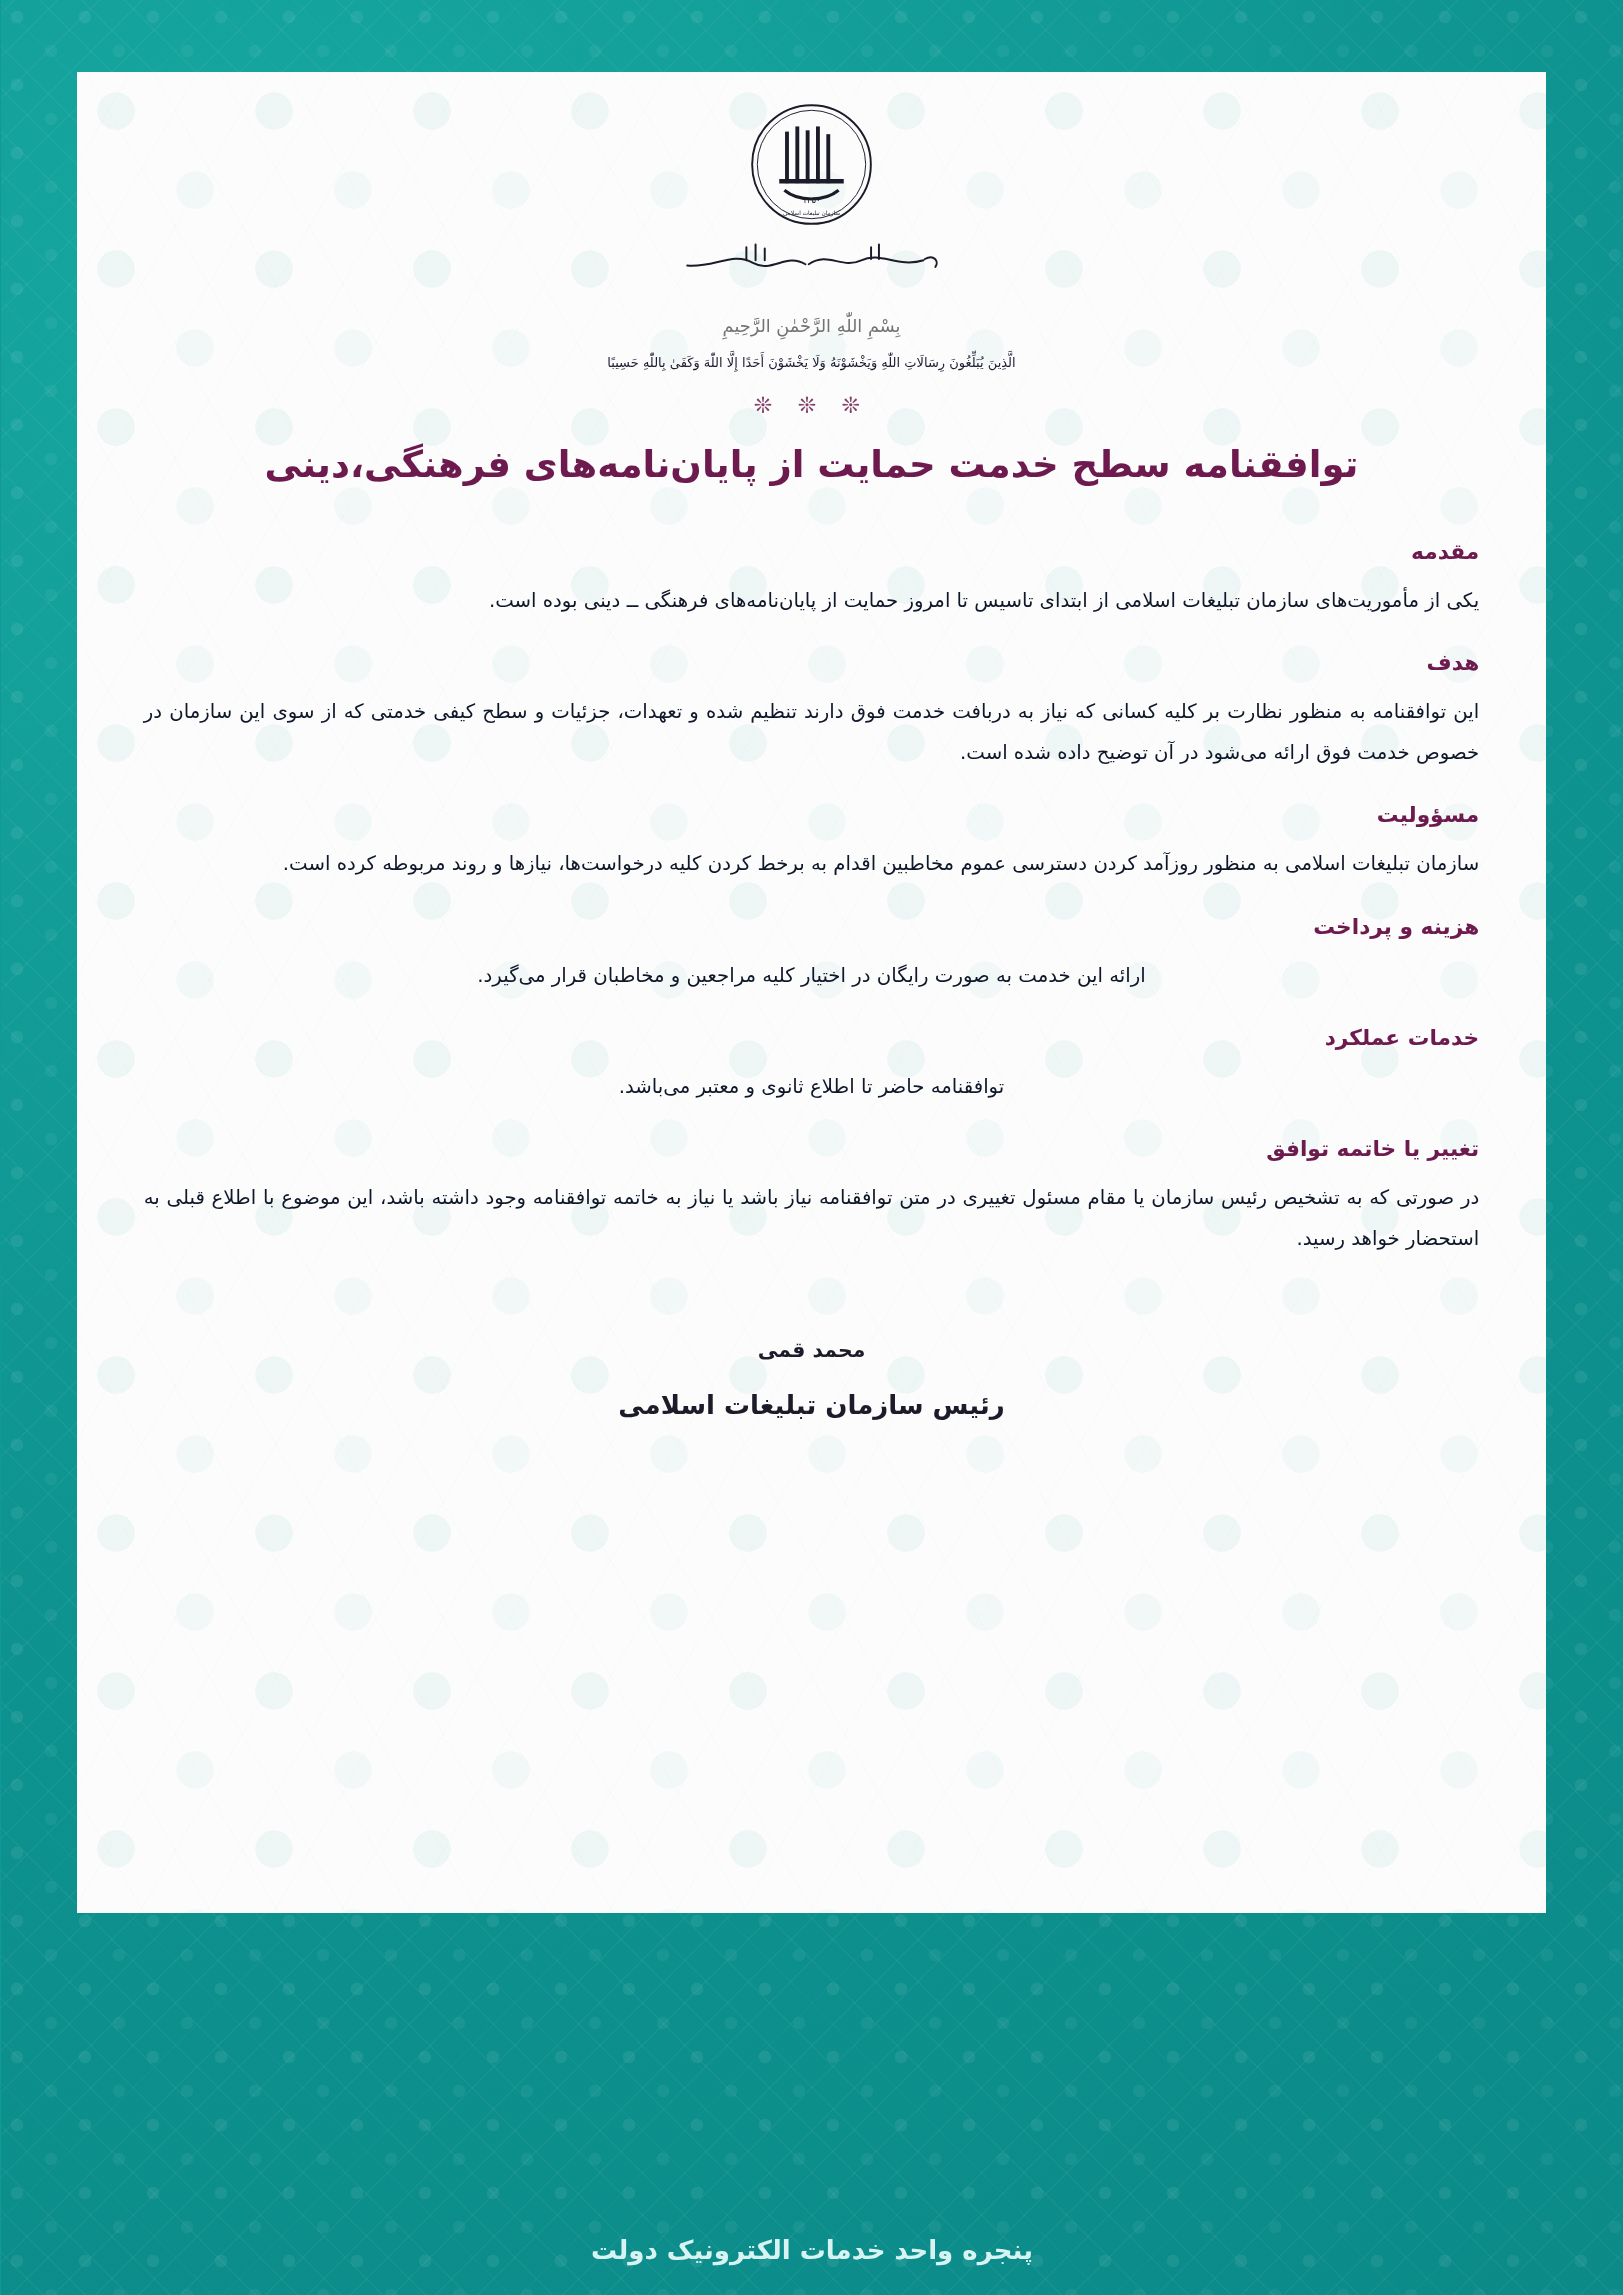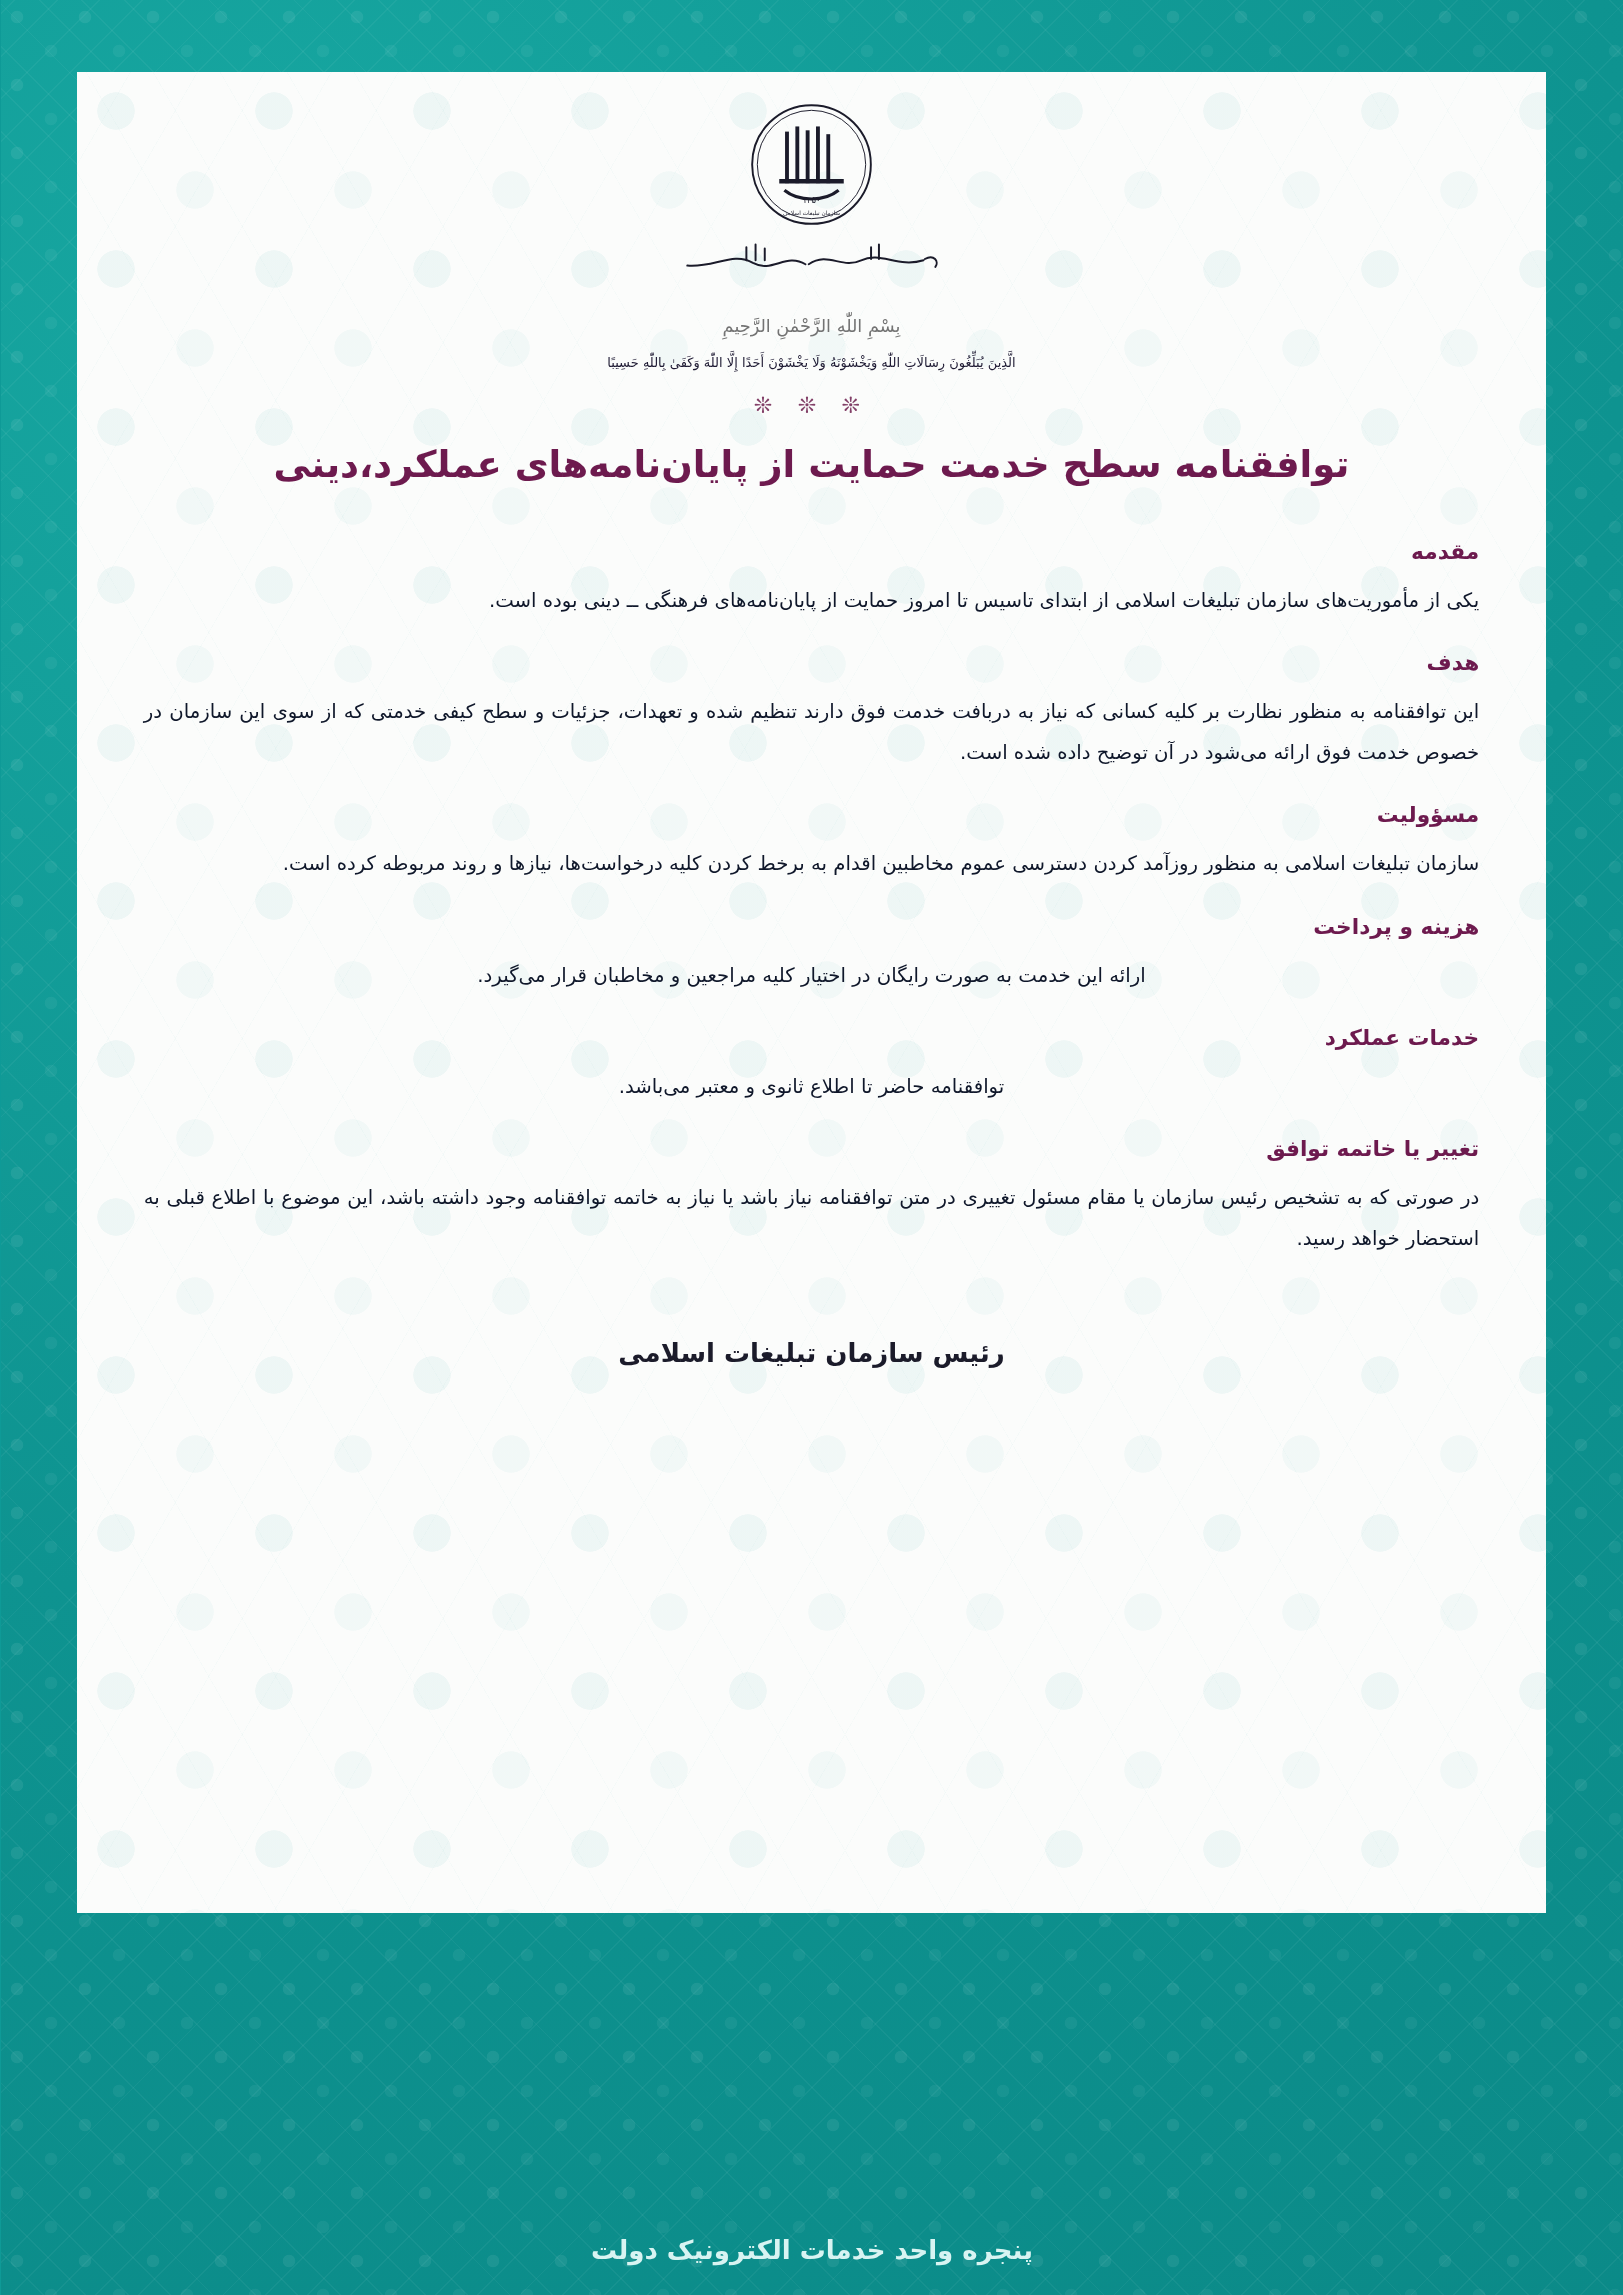--- a/index.html
+++ b/index.html
@@ -203,21 +203,21 @@
             <path d="M300 14 L300 32 M312 10 L312 32"></path>
             <path d="M382 32 C396 24, 404 36, 398 44"></path>
           </g>
         </svg>
       </div>
 
       <div class="basmalah">بِسْمِ اللّٰهِ الرَّحْمٰنِ الرَّحِيمِ</div>
       <div class="ayah">الَّذِينَ يُبَلِّغُونَ رِسَالَاتِ اللّٰهِ وَيَخْشَوْنَهُ وَلَا يَخْشَوْنَ أَحَدًا إِلَّا اللّٰهَ وَكَفَىٰ بِاللّٰهِ حَسِيبًا</div>
       <div class="ornament">❊ ❊ ❊</div>
 
-      <div class="doc-title">توافقنامه سطح خدمت حمایت از پایان‌نامه‌های عملکرد‌،دینی</div>
+      <div class="doc-title">توافقنامه سطح خدمت حمایت از پایان‌نامه‌های فرهنگی‌،دینی</div>
 
       <div class="content">
 
         <div class="section">
           <div class="section-heading">مقدمه</div>
           <div class="section-body">یکی از مأموریت‌های سازمان تبلیغات اسلامی از ابتدای تاسیس تا امروز حمایت از پایان‌نامه‌های فرهنگی ــ دینی بوده است.</div>
         </div>
 
         <div class="section">
           <div class="section-heading">هدف</div>
@@ -240,20 +240,21 @@
         </div>
 
         <div class="section">
           <div class="section-heading">تغییر یا خاتمه توافق</div>
           <div class="section-body">در صورتی که به تشخیص رئیس سازمان یا مقام مسئول تغییری در متن توافقنامه نیاز باشد یا نیاز به خاتمه توافقنامه وجود داشته باشد، این موضوع با اطلاع قبلی به استحضار خواهد رسید.</div>
         </div>
 
       </div>
 
       <div class="signature">
+        <div class="sign-name">محمد قمی</div>
         <div class="sign-role">رئیس سازمان تبلیغات اسلامی</div>
       </div>
 
     </div>
   </div>
 
   <div class="footer">پنجره واحد خدمات الکترونیک دولت</div>
 </div>
 
 

